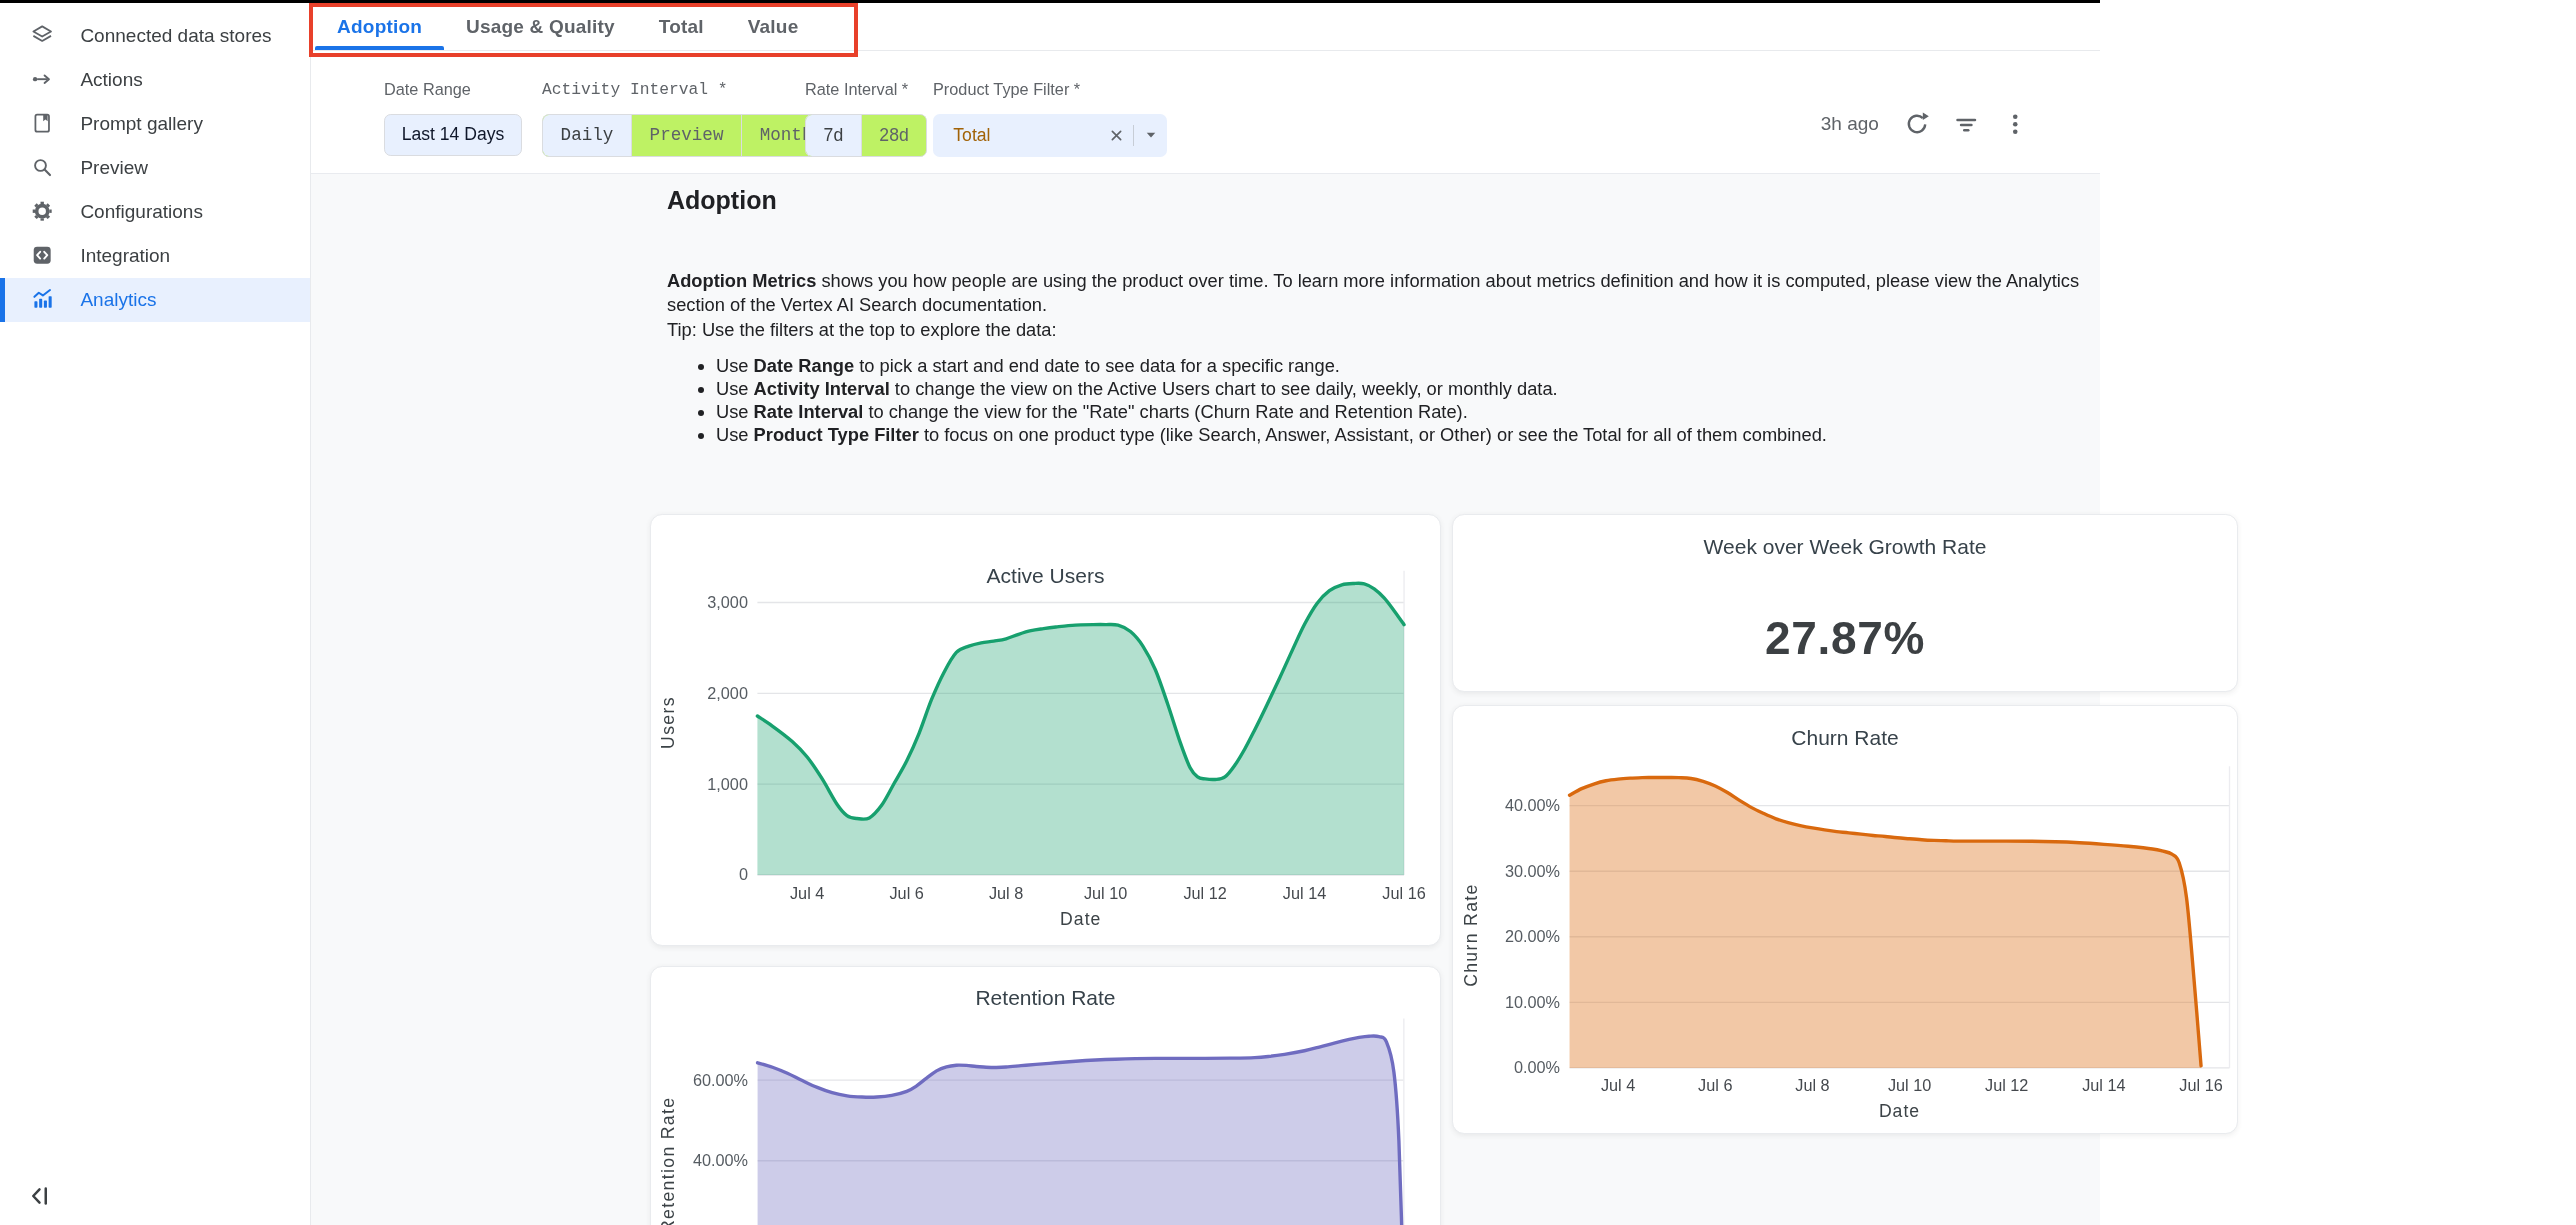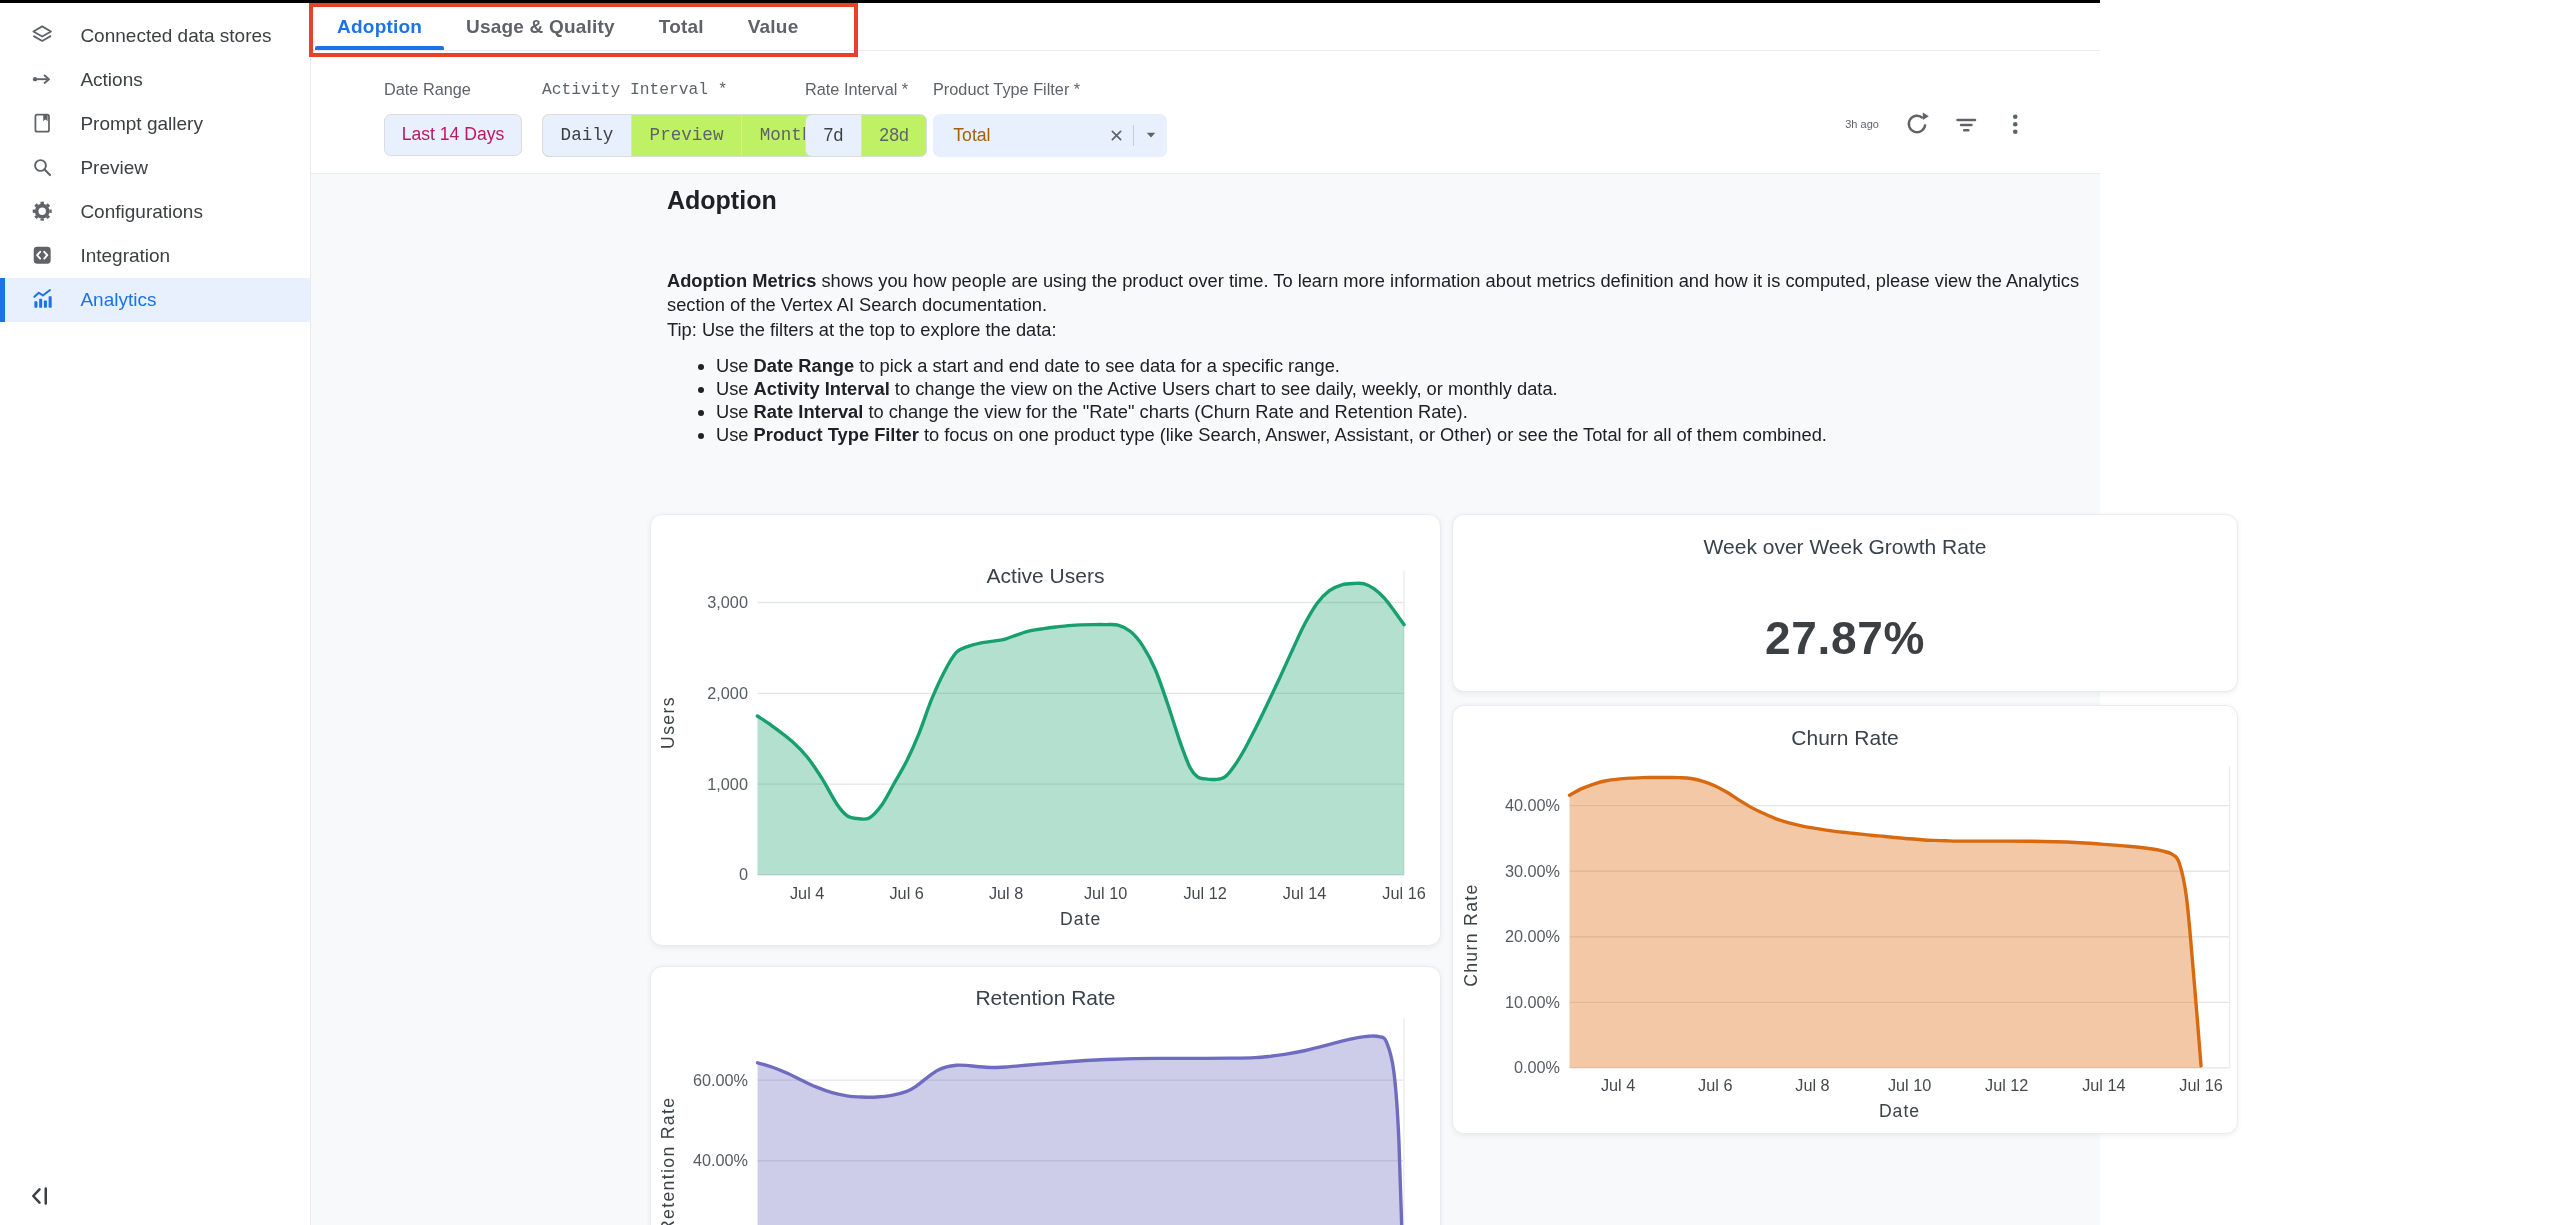--- a/index.html
+++ b/index.html
@@ -30,35 +30,35 @@
   #tabbar{height:47px;border-bottom:1.4px solid #e8eaed;display:flex;align-items:stretch;padding-left:4.1px;}
   .tab{display:flex;align-items:center;padding:0 22px;font-size:19px;font-weight:bold;
        color:#5f6368;position:relative;cursor:pointer;letter-spacing:0.2px;}
   .tab.active{color:var(--accent,#1a73e8);}
   .tab.active::after{content:"";position:absolute;left:0;right:0;bottom:0;height:4.1px;
        background:var(--accent,#1a73e8);border-radius:2px 2px 0 0;}
   #filterbar{height:122px;border-bottom:1.4px solid #e9ebef;position:relative;}
   .fgroup{position:absolute;top:28.5px;}
   .flabel{font-size:16.3px;color:#5f6368;margin-bottom:15px;white-space:nowrap;}
   .chip{height:42px;background:#e8f0fe;border:1.4px solid #dadce0;border-radius:6.8px;
-        display:flex;align-items:center;justify-content:center;font-size:17.6px;color:#be185d;
+        display:flex;align-items:center;justify-content:center;font-size:17.6px;color:#0f172a;
         box-sizing:border-box;cursor:pointer;}
   .seg-wrap{display:flex;border:1.4px solid #dadce0;border-radius:6.8px;overflow:hidden;height:43px;
         box-sizing:border-box;background:#bef264;width:max-content;}
   .seg{display:flex;align-items:center;padding:0 17.6px;font-size:17.6px;color:#5f6368;cursor:pointer;
         border-left:1.4px solid #dadce0;}
   .seg:first-child{border-left:none;}
   .seg.selected{background:#e8f0fe;color:#3c4043;}
   #product-chip{width:234px;height:43px;background:#e8f0fe;border-radius:6.8px;display:flex;
         align-items:center;box-sizing:border-box;cursor:pointer;}
   #product-chip .pt-value{flex:1;padding-left:20.3px;font-size:17.6px;color:#a16207;}
   .chip-iconbtn{width:33px;height:33px;display:flex;align-items:center;justify-content:center;color:#5f6368;cursor:pointer;}
   .chip-divider{width:1.4px;height:20.3px;background:#c7cdd6;}
   #refresh-cluster{position:absolute;top:58px;right:70px;display:flex;align-items:center;gap:19px;}
-  #refresh-cluster .ago{font-size:11px;color:#5f6368;margin-right:4.1px;margin-left:16px;}
+  #refresh-cluster .ago{font-size:19px;color:#5f6368;margin-right:4.1px;margin-left:16px;}
   .hbtn{width:30px;height:30px;color:#5f6368;cursor:pointer;display:flex;align-items:center;justify-content:center;}
 
   
   #tabs-annotation{position:absolute;left:309px;top:3.4px;width:549px;height:54px;
         border:4.7px solid #e8402a;box-sizing:border-box;z-index:60;pointer-events:none;}
 
   
   #content{position:absolute;left:311px;top:174px;right:0;bottom:0;background:#f8f9fa;}
   #page-title{position:absolute;left:356px;top:11.5px;font-size:25px;font-weight:bold;color:#202124;}
   #intro{position:absolute;left:356px;top:77px;width:1599px;font-size:18.3px;line-height:24px;color:#202124;}

